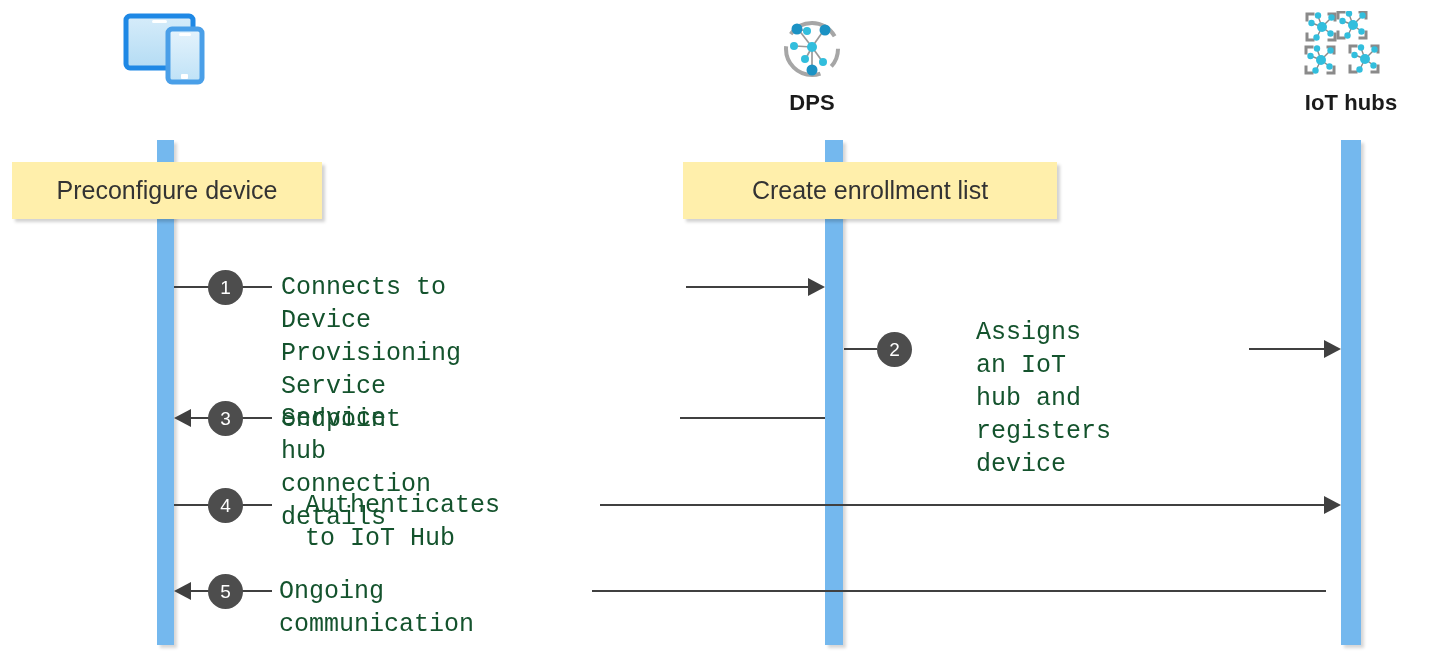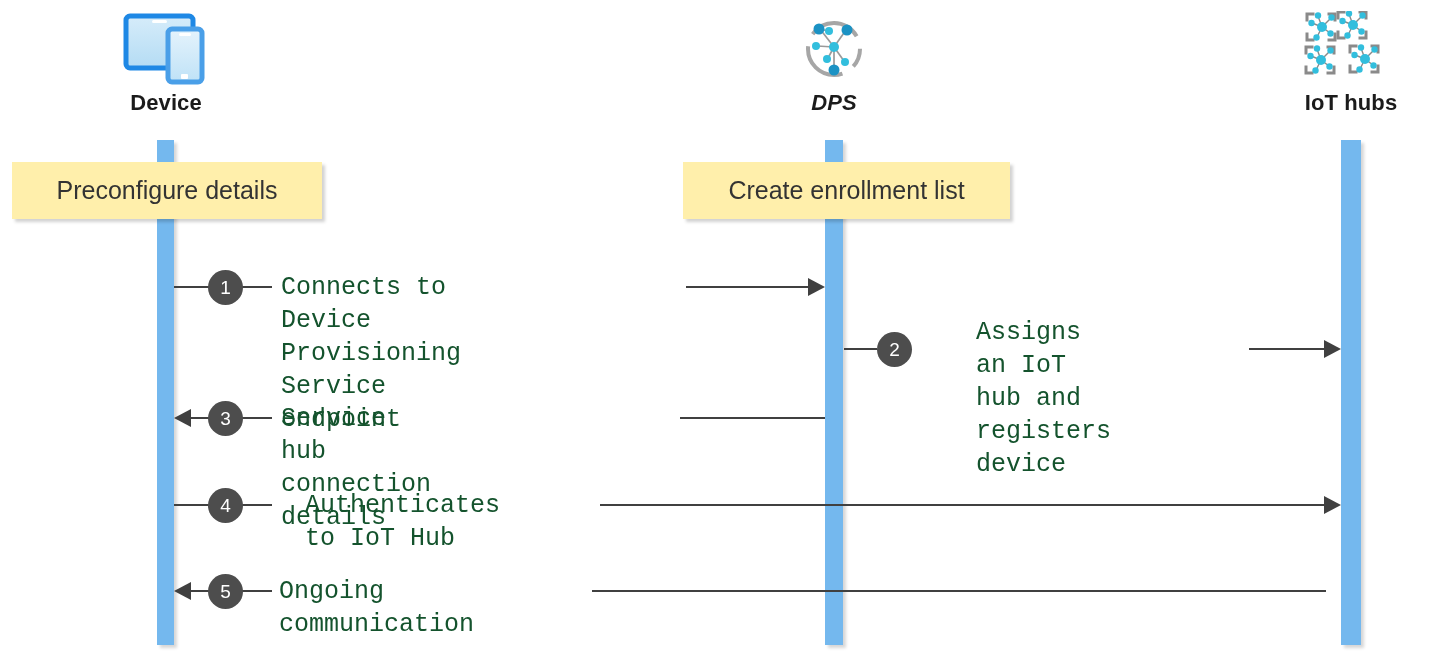--- a/index.html
+++ b/index.html
@@ -131,24 +131,23 @@
         </defs>
 
         <rect x="5" y="5" width="67" height="52" rx="4" fill="url(#gDev1)" stroke="#1e88e5" stroke-width="5"></rect>
         <rect x="31" y="9" width="15" height="3" rx="1.5" fill="#ffffff"></rect>
 
         <rect x="47" y="18" width="34" height="53" rx="4" fill="url(#gDev2)" stroke="#4a9fe8" stroke-width="5"></rect>
         <rect x="58" y="22" width="12" height="3" rx="1.5" fill="#ffffff"></rect>
         <rect x="60" y="63" width="7" height="5" rx="1" fill="#ffffff"></rect>
       </svg>
     </div>
-    <div class="actor-label">Device</div>
-  </div>
-
-  <div class="actor" style="left:734px;font-style:italic;">
+  </div>
+
+  <div class="actor" style="left:712px;">
     <div class="actor-icon">
       <svg width="64" height="64" viewBox="0 0 64 64" aria-hidden="true">
 
         <circle cx="32" cy="32" r="26" fill="none" stroke="#a6a6a6" stroke-width="4" stroke-dasharray="52 13 52 13" stroke-dashoffset="33"></circle>
 
         <g stroke="#9a9a9a" stroke-width="1.7" fill="none">
           <line x1="32" y1="30" x2="18" y2="12"></line>
           <line x1="32" y1="30" x2="44" y2="13"></line>
           <line x1="32" y1="30" x2="15" y2="29"></line>
           <line x1="32" y1="30" x2="26" y2="41"></line>
@@ -203,23 +202,23 @@
       </svg>
     </div>
     <div class="actor-label">IoT hubs</div>
   </div>
 
   <div class="lifeline" style="left:157px; top:140px; width:17px; height:505px;"></div>
   <div class="lifeline" style="left:825px; top:140px; width:18px; height:505px;"></div>
   <div class="lifeline" style="left:1341px; top:140px; width:20px; height:505px;"></div>
 
   <div class="note" style="left:12px; top:162px; width:310px; height:57px;">
-    <span class="note-text">Preconfigure details</span>
-  </div>
-  <div class="note" style="left:683px; top:162px; width:327px; height:57px;">
+    <span class="note-text">Preconfigure device</span>
+  </div>
+  <div class="note" style="left:683px; top:162px; width:374px; height:57px;">
     <span class="note-text">Create enrollment list</span>
   </div>
 
   <div class="message">
     <div class="msg-line" style="left:174px; width:98px; top:286px;"></div>
     <div class="msg-line" style="left:686px; width:124px; top:286px;"></div>
     <div class="arrow-head arrow-right" style="left:808px; top:278px;"></div>
     <div class="msg-badge" style="left:208px; top:270px;">1</div>
     <div class="msg-text" style="left:281px; top:271px;">Connects to Device Provisioning
 Service endpoint</div>

